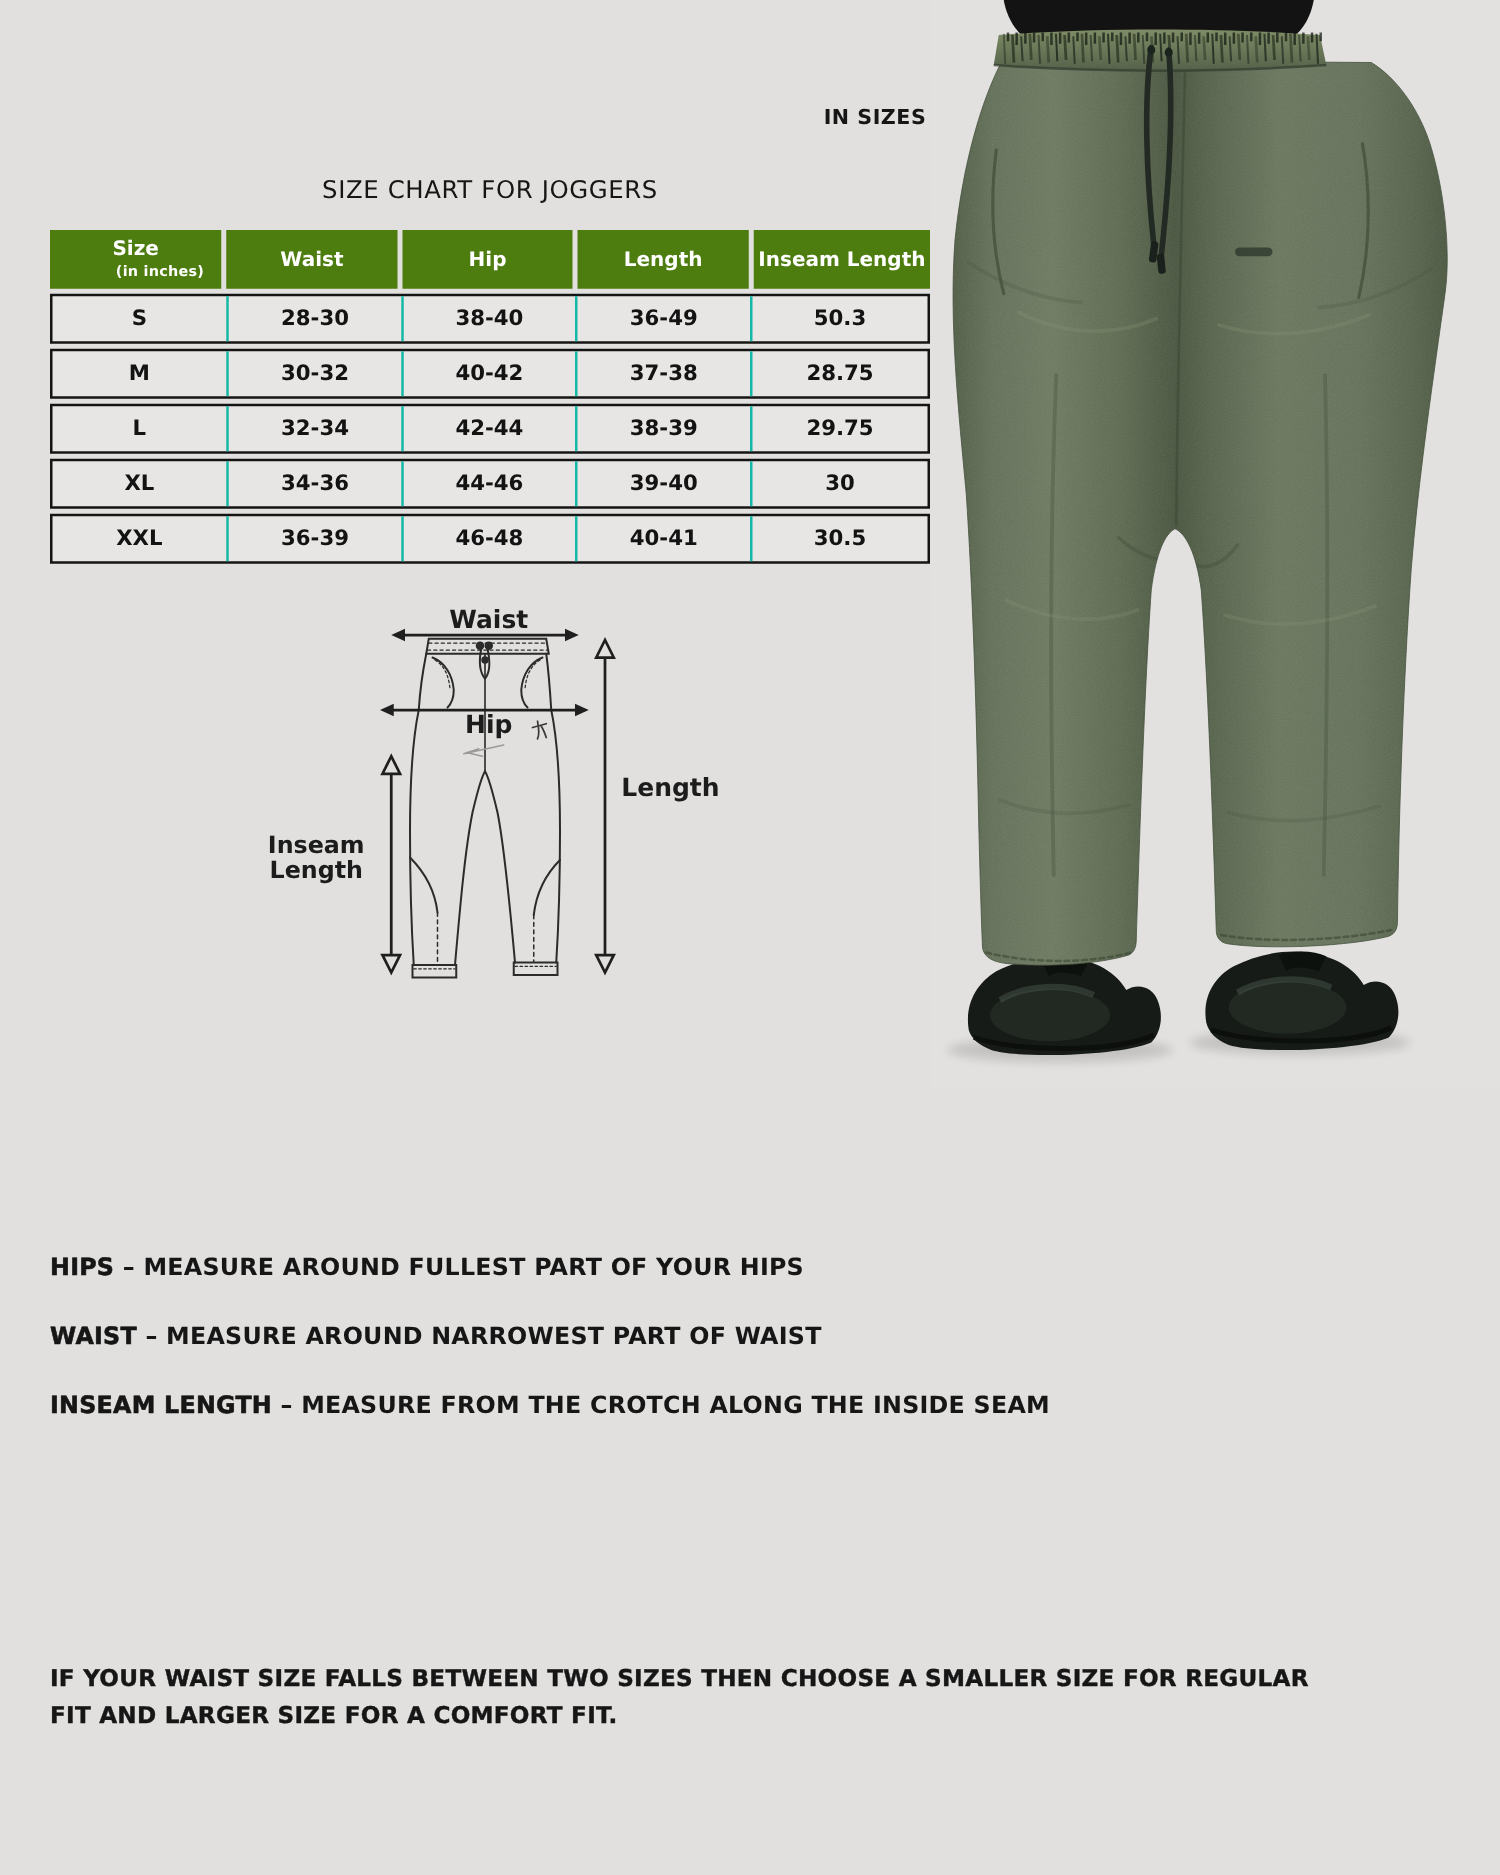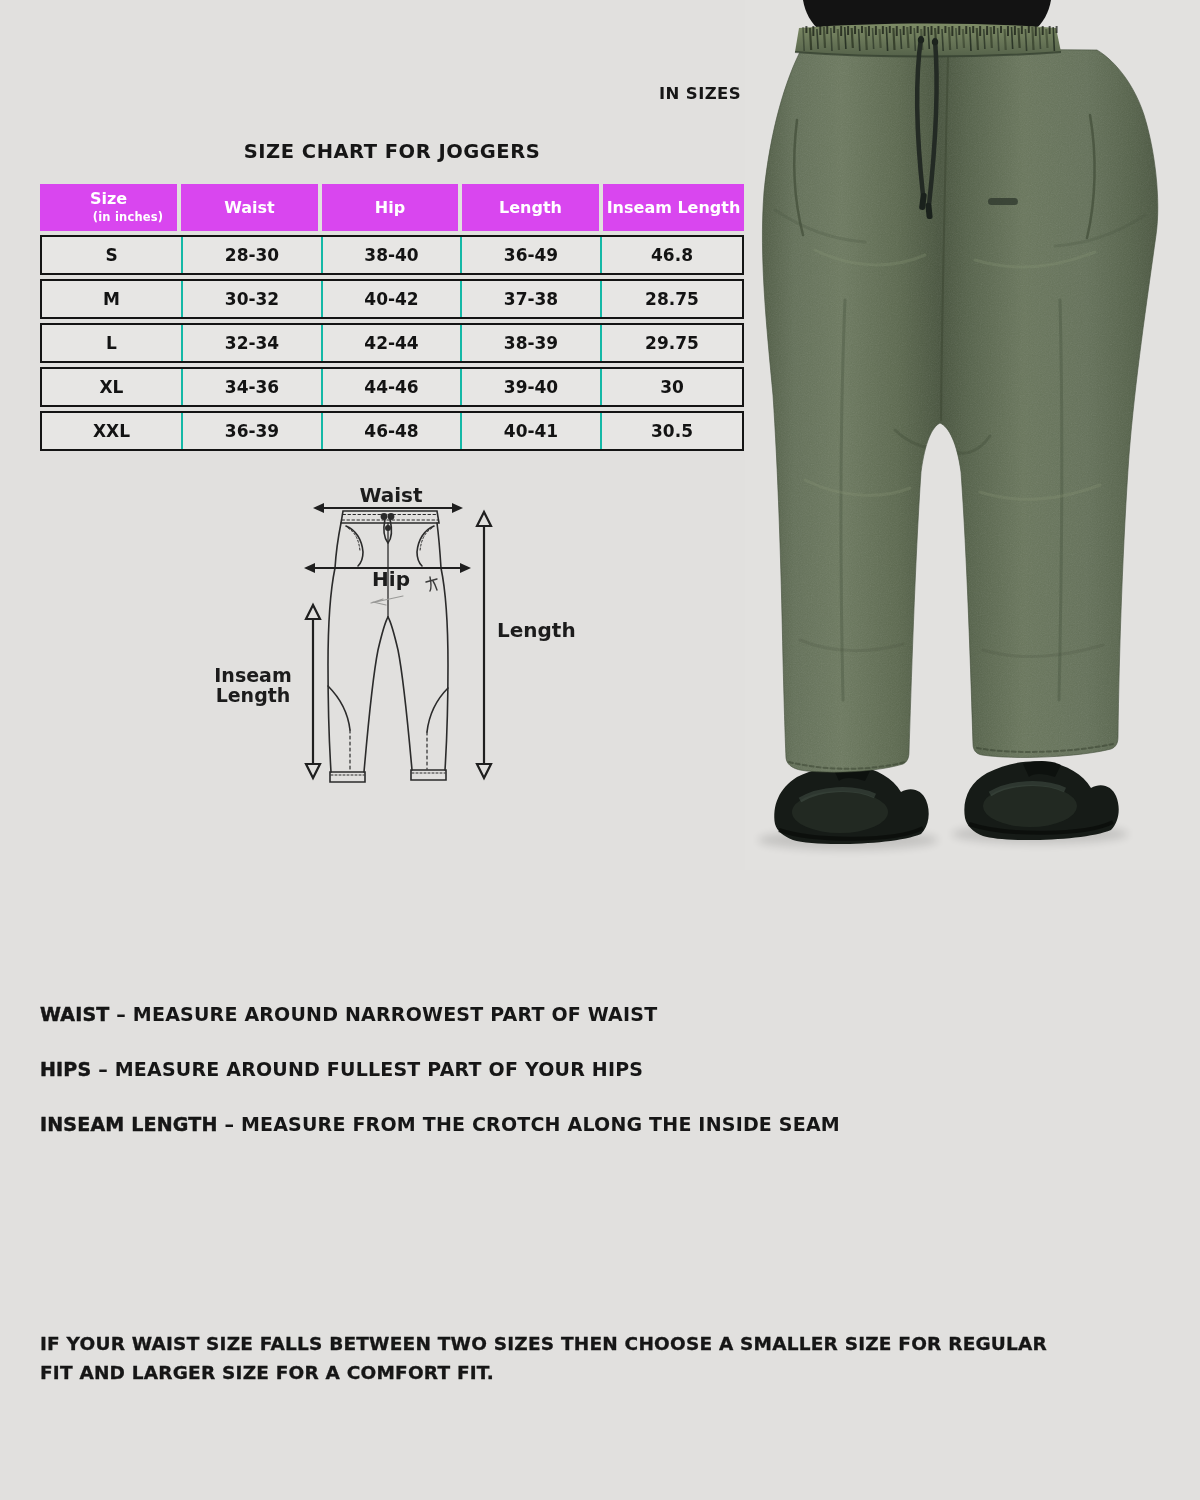--- a/index.html
+++ b/index.html
@@ -10,30 +10,30 @@
     font-family:"DejaVu Sans","Liberation Sans",sans-serif;
     color:#161616;
   }
   
   .units-label {
     position:absolute; top:84px; left:520px; width:221px;
     text-align:right; font-size:16.5px; font-weight:700; letter-spacing:.4px;
   }
   .chart-title {
     position:absolute; top:140px; left:40px; width:704px;
-    text-align:center; font-size:19.5px; font-weight:700; letter-spacing:.5px;
+    text-align:center; font-size:19.5px; font-weight:400; letter-spacing:.5px;
   }
   
   .size-table { position:absolute; top:184px; left:40px; width:704px; }
   .tbl-head {
     display:grid; grid-template-columns:137px 137px 136px 137px 141px;
     column-gap:4px; height:47px;
   }
   .th {
-    background:#d946ef; color:#fff; display:flex; flex-direction:column;
+    background:#4d7c0f; color:#fff; display:flex; flex-direction:column;
     align-items:center; justify-content:center; font-size:16px; font-weight:700;
     line-height:18px; text-align:center;
   }
   .th .sub { font-size:11.5px; font-weight:700; letter-spacing:.2px;margin-left:39px; }
   .tbl-row {
     margin-top:4px; height:40px; border:2px solid #141414; background:#e7e6e4;
     display:grid; grid-template-columns:139px 140px 139px 140px auto;
   }
   .tbl-row .cell {
     display:flex; align-items:center; justify-content:center;
@@ -86,21 +86,21 @@
       <div class="th">
           <span>Inseam Length</span>
         </div>
     </div>
     <div id="rows-box">
         <div class="tbl-row">
       <div class="cell">S</div>
       <div class="cell">28-30</div>
       <div class="cell">38-40</div>
       <div class="cell">36-49</div>
-      <div class="cell">46.8</div>
+      <div class="cell">50.3</div>
     </div>
         <div class="tbl-row">
       <div class="cell">M</div>
       <div class="cell">30-32</div>
       <div class="cell">40-42</div>
       <div class="cell">37-38</div>
       <div class="cell">28.75</div>
     </div>
         <div class="tbl-row">
       <div class="cell">L</div>
@@ -381,24 +381,24 @@
       <rect x="175" y="193" width="6" height="17" rx="2.5" fill="#1a211c" stroke="none" transform="rotate(7 178 201)"></rect>
       <rect x="181" y="203" width="6" height="16" rx="2.5" fill="#1a211c" stroke="none" transform="rotate(-6 184 211)"></rect>
     </g>
 
     <rect x="243" y="198" width="30" height="7" rx="3.5" fill="#2c362b" opacity="0.75"></rect>
   </svg>
 
   <div class="notes">
     <div id="notes-box">
         <div class="note-item">
+      <span class="term">HIPS</span><span class="rest"> – MEASURE AROUND FULLEST PART OF YOUR HIPS</span>
+    </div>
+        <div class="note-item">
       <span class="term">WAIST</span><span class="rest"> – MEASURE AROUND NARROWEST PART OF WAIST</span>
-    </div>
-        <div class="note-item">
-      <span class="term">HIPS</span><span class="rest"> – MEASURE AROUND FULLEST PART OF YOUR HIPS</span>
     </div>
         <div class="note-item">
       <span class="term">INSEAM LENGTH</span><span class="rest"> – MEASURE FROM THE CROTCH ALONG THE INSIDE SEAM</span>
     </div>
       </div>
   </div>
 
   <div class="fit-advice">
     <span>IF YOUR WAIST SIZE FALLS BETWEEN TWO SIZES THEN CHOOSE A SMALLER SIZE FOR REGULAR</span><br>
     <span>FIT AND LARGER SIZE FOR A COMFORT FIT.</span>

